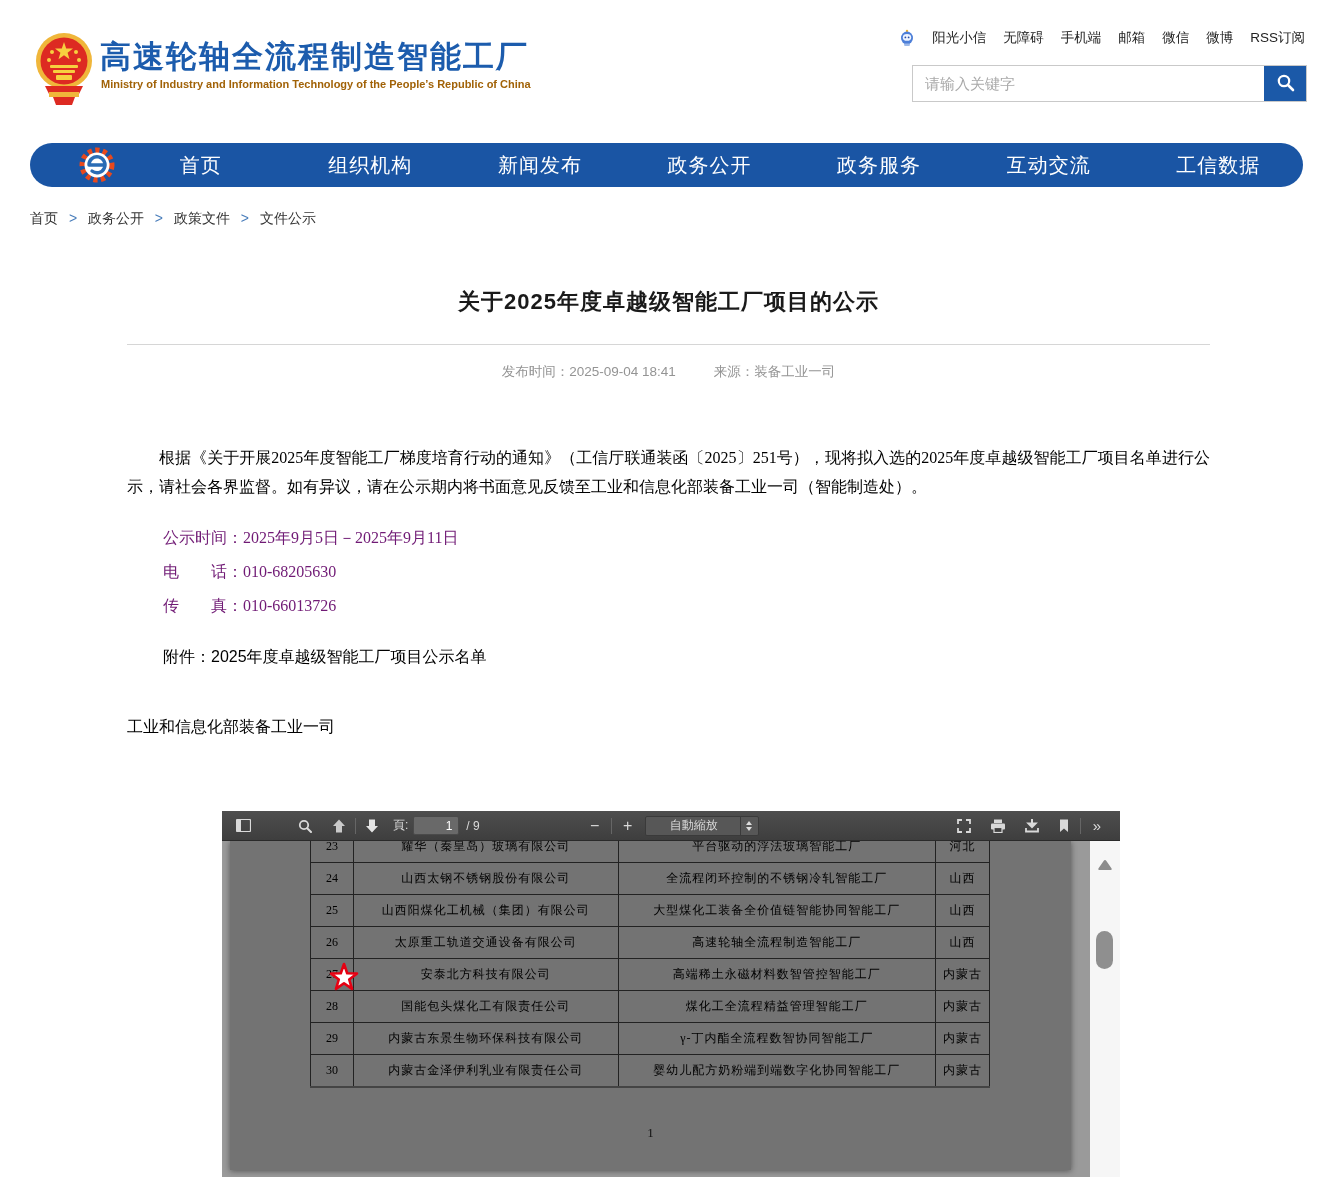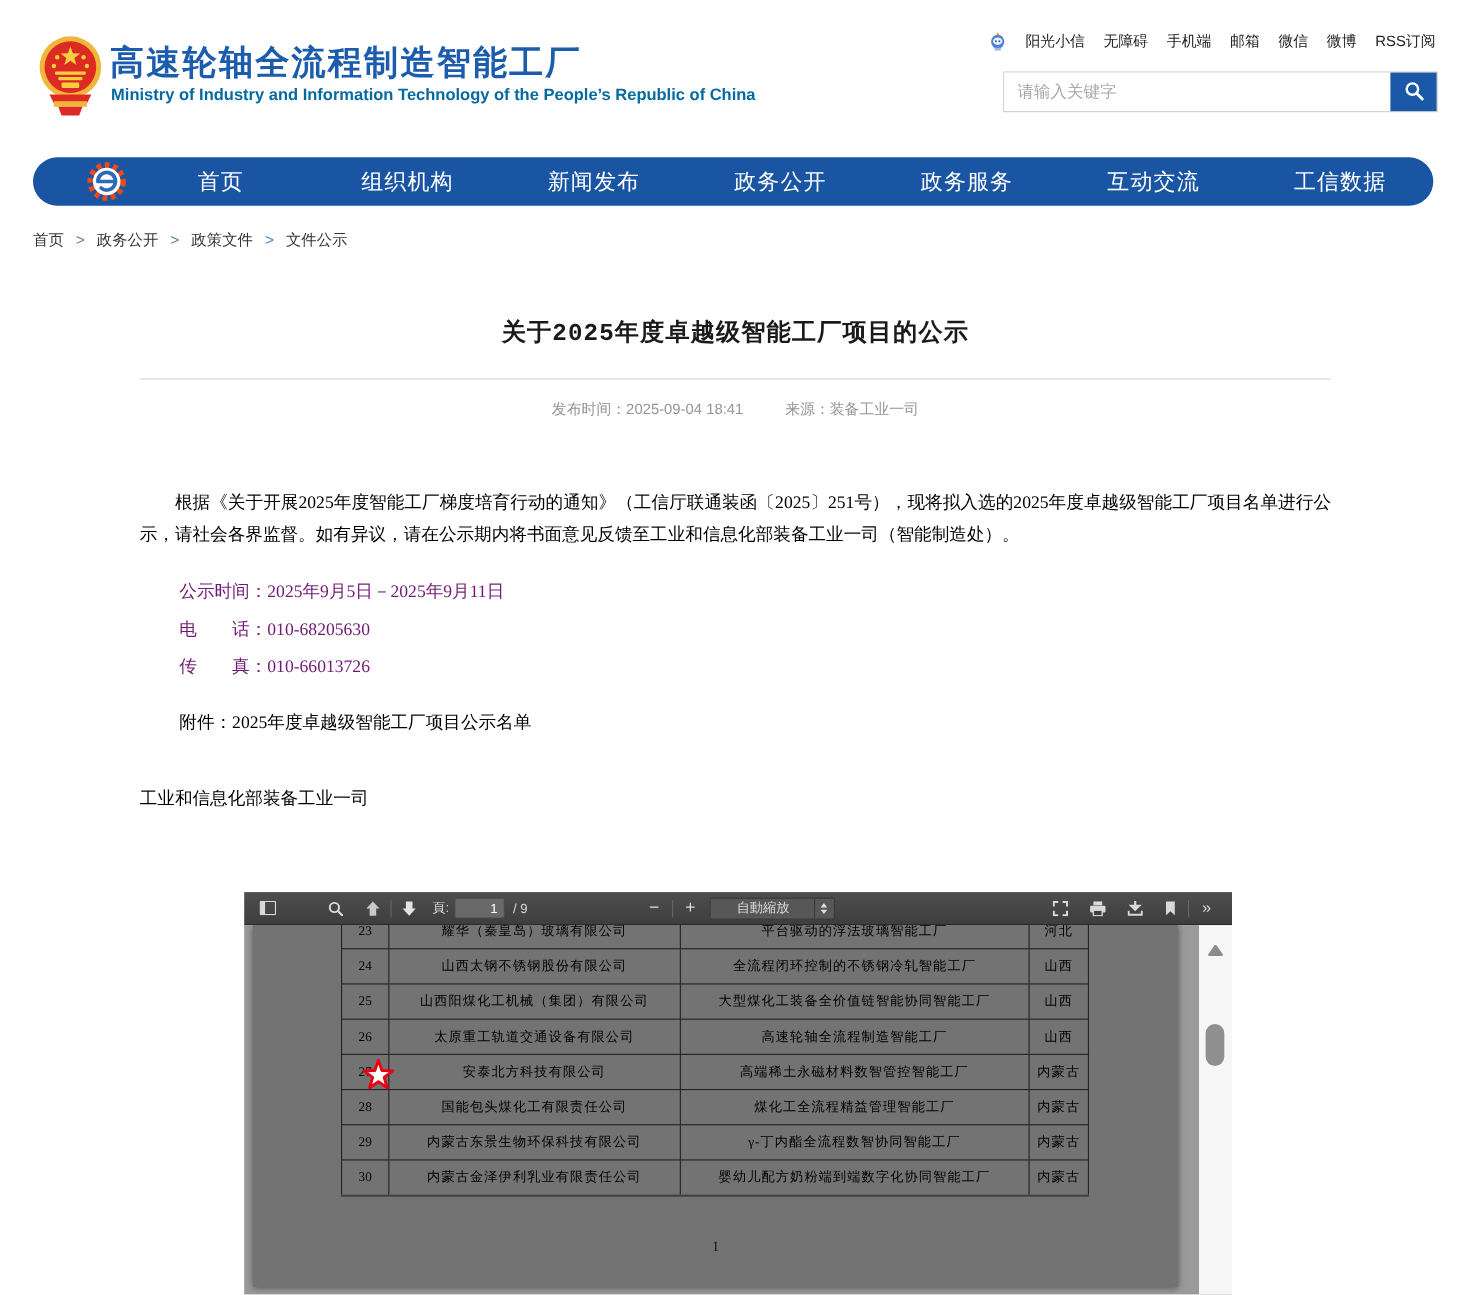--- a/index.html
+++ b/index.html
@@ -4,21 +4,21 @@
 <style>
   * { margin:0; padding:0; box-sizing:border-box; }
   html,body { background:#fff; }
   body { font-family:"Liberation Sans","DejaVu Sans",sans-serif; }
   #canvas { position:relative; width:1333px; height:1177px; background:#fff; overflow:hidden; }
 
   
   .emblem { position:absolute; left:35px; top:30px; }
   .site-title { position:absolute; left:100px; top:36px; font-size:31px; font-weight:bold;
     color:#1c5cad; letter-spacing:2px; }
-  .site-subtitle { position:absolute; left:101px; top:78px; font-size:15px; color:#0369a1; font-weight:bold; }
+  .site-subtitle { position:absolute; left:101px; top:78px; font-size:11px; color:#a16207; font-weight:bold; }
 
   .quick-links { position:absolute; top:29px; right:28px; display:flex; align-items:center; gap:17px;
     font-size:13.5px; color:#222; }
   .quick-links .ql { cursor:pointer; white-space:nowrap; }
   .robot { width:16px; height:18px; display:inline-block; }
 
   .search-box { position:absolute; left:912px; top:65px; width:395px; height:37px;
     border:1px solid #c9c9c9; display:flex; background:#fff; }
   .search-box input { flex:1; border:0; outline:none; padding:0 12px; font-size:15px; color:#333;
     font-family:inherit; }
@@ -33,30 +33,30 @@
   .nav-items { flex:1; display:flex; }
   .nav-item { flex:1; text-align:center; color:#fff; font-size:20px; letter-spacing:1px; cursor:pointer; }
 
   
   .breadcrumb { position:absolute; left:30px; top:210px; font-size:14px; color:#333; }
   .breadcrumb .sep { color:#4a7ebb; margin:0 7px; font-family:"Liberation Sans",sans-serif; }
   .breadcrumb .bc-link { cursor:pointer; }
 
   
   .content { position:absolute; left:127px; top:278px; width:1083px; }
-  .art-title { text-align:center; font-size:22px; font-weight:bold; color:#1a1a1a; letter-spacing:1px; padding-top:9px;font-family:Liberation Mono, monospace;}
+  .art-title { text-align:center; font-size:22px; font-weight:bold; color:#1a1a1a; letter-spacing:1px; padding-top:9px;}
   .art-divider { margin-top:27px; border-top:1px solid #d6d6d6; }
   .art-meta { margin-top:18px; text-align:center; font-size:13.5px; color:#949494; }
   .art-meta .gap { display:inline-block; width:38px; }
   .art-body { margin-top:62px; font-family:"Liberation Serif","DejaVu Serif",serif;
     font-size:16px; color:#000; line-height:29px; text-align:justify; }
   .art-body .indent { text-indent:2em; }
   .art-lines { margin-top:27px; font-family:"Liberation Serif","DejaVu Serif",serif; font-size:16px; color:#701a75; }
   .art-lines div { margin-bottom:13px; margin-left:36px; }
-  .attachment { margin-top:30px; margin-left:36px; font-family:Liberation Serif, serif; font-size:16px; }
+  .attachment { margin-top:30px; margin-left:36px; font-family:Liberation Sans, sans-serif; font-size:16px; }
   .signature { margin-top:44px; text-align:left; font-family:"Liberation Serif","DejaVu Serif",serif;
     font-size:16px; line-height:30px; }
 
   
   .pdf { position:absolute; left:222px; top:811px; width:898px; height:366px; }
   .pdf-toolbar { position:relative; height:30px; background:linear-gradient(#4e4e4e,#3e3e3e);
     border-bottom:1px solid #2a2a2a; display:flex; align-items:center; color:#d9d9d9; font-size:12px; }
   .tb-btn { width:26px; height:24px; display:flex; align-items:center; justify-content:center;
     cursor:pointer; border-radius:2px; flex:0 0 auto; }
   .tb-sep { width:1px; height:16px; background:#666; margin:0 3px; flex:0 0 auto; }

